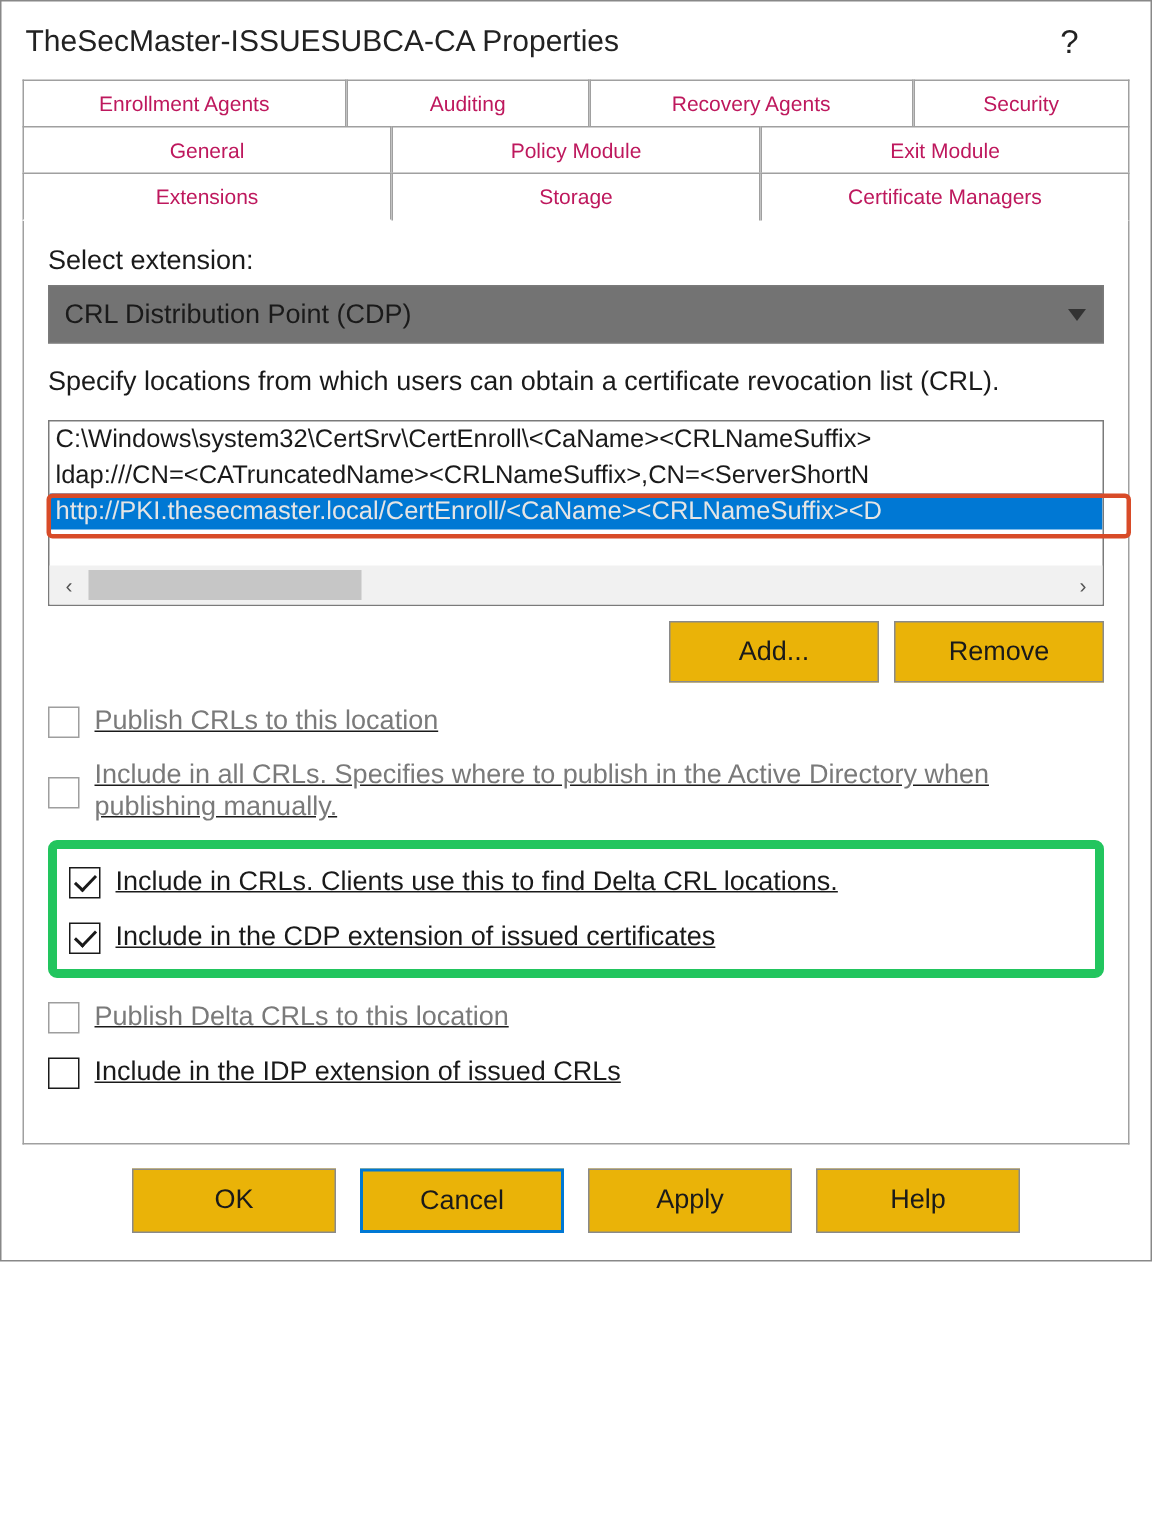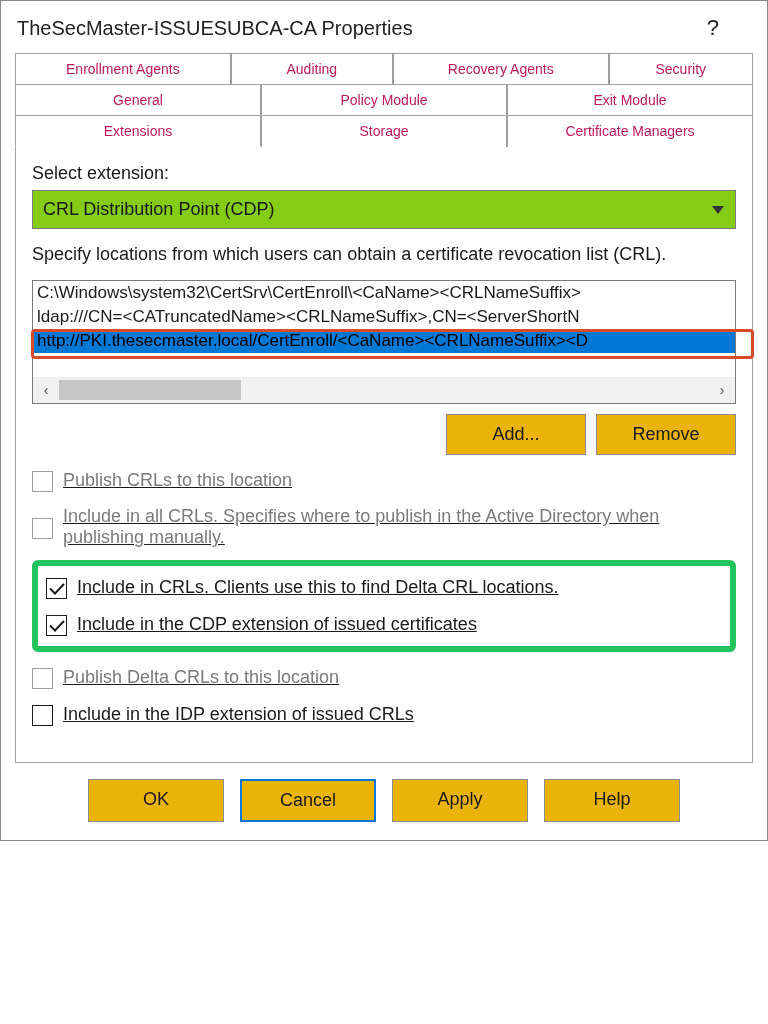--- a/index.html
+++ b/index.html
@@ -54,21 +54,21 @@
     .content {
       border: 1px solid #a0a0a0;
       border-top: none;
       margin: 0 14px;
       padding: 16px 16px 36px 16px;
     }
 
     .label { margin-bottom: 6px; display:block; }
     .select {
       width: 100%;
-      background: #84cc16;
+      background: #737373;
       border: 1px solid #7a7a7a;
       padding: 8px 34px 8px 10px;
       font-size: 18px;
       position: relative;
     }
     .select-chevron {
       position:absolute; right:12px; top:50%; transform:translateY(-50%);
       width:0;height:0;border-left:6px solid transparent;border-right:6px solid transparent;border-top:8px solid #333;
       pointer-events:none;
     }
@@ -77,21 +77,21 @@
     .list-wrap{margin-top:14px;position:relative;}
     .listbox {
       border:1px solid #7a7a7a;
       width:100%;
       height:124px;
       overflow:hidden;
       background:#fff;
     }
     .listbox-rows{white-space:nowrap;}
     .listrow{font-size:17px;line-height:24px;padding:0 4px 0 4px;}
-    .listrow.selected{background:#0078d4;color:#000000;}
+    .listrow.selected{background:#0078d4;color:#e5e5e5;}
     .list-scroll{
       position:absolute;left:1px;right:1px;bottom:1px;height:26px;background:#f1f1f1;
       display:flex;align-items:center;
     }
     .scroll-arrow{width:26px;height:26px;display:flex;align-items:center;justify-content:center;color:#555;font-size:14px}
     .scroll-track{flex:1;height:24px;background:#f1f1f1;position:relative;}
     .scroll-thumb{position:absolute;left:0;top:2px;height:20px;width:28%;background:#c6c6c6;}
     .highlight-box{
       position:absolute;
       border:3px solid #d84b28;

